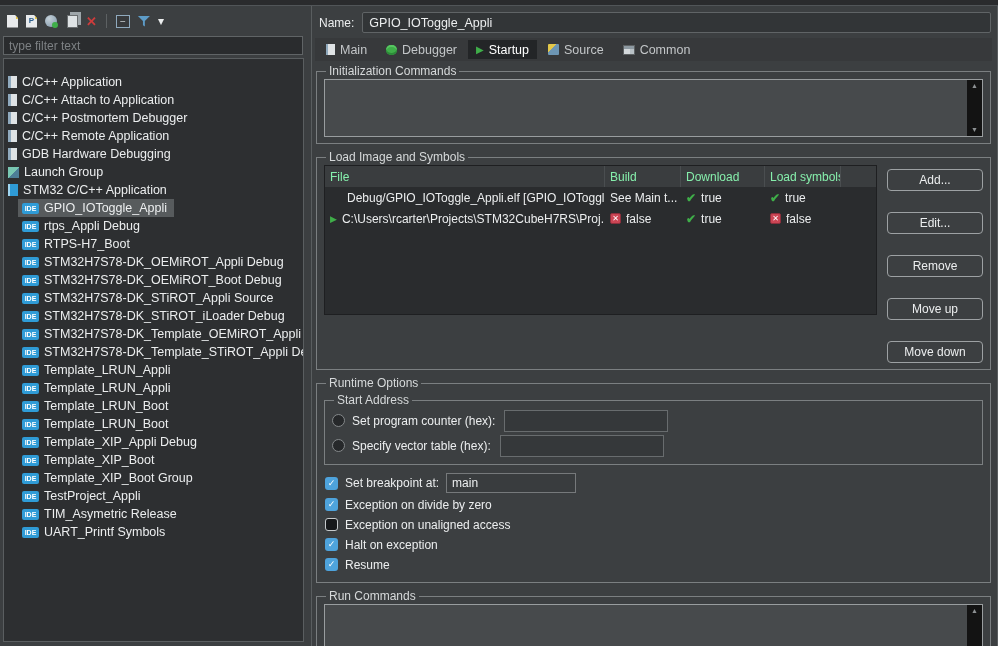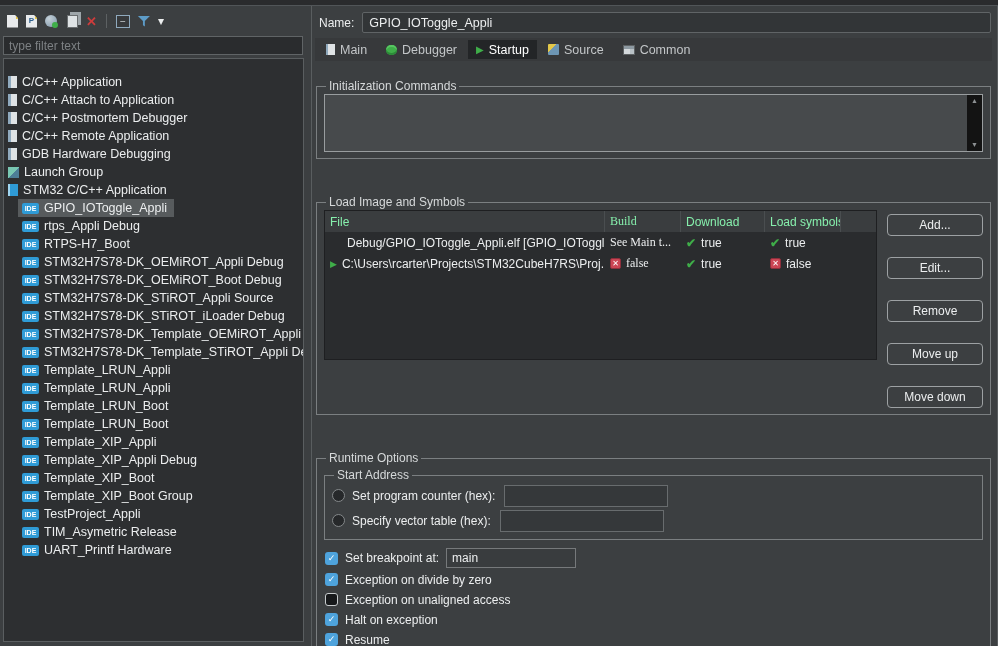--- a/index.html
+++ b/index.html
@@ -49,37 +49,37 @@
   .tab-bar { height:23px; background:#37393b; display:flex; align-items:center; gap:3px; padding:0 3px; flex:none; }
   .tab { display:flex; align-items:center; gap:5px; height:19px; padding:0 8px; color:#c3c6c8; font-size:12.5px; cursor:default; }
   .tab.active { background:#232527; color:#ffffff; }
   .ti { flex:none; display:inline-block; }
   .ti-main { width:9px; height:11px; background:#dfe3e5; border-left:2px solid #8fa9bd; box-sizing:border-box; }
   .ti-debugger { width:11px; height:10px; border-radius:50%/55%; background:#3fae49; box-shadow:inset 0 -2px 0 #2c8a38, inset 0 2px 0 #57c762; }
   .ti-startup { color:#3fae49; font-size:10px; line-height:10px; }
   .ti-source { width:11px; height:11px; background:linear-gradient(135deg,#e3c84a 0 40%,#6d96b4 40%); border-radius:1px; }
   .ti-common { width:12px; height:10px; background:#d4d9dc; box-shadow:inset 0 3px 0 #8d99a1, inset -4px 0 0 #b9c1c6; border:1px solid #5d6163; box-sizing:border-box; }
 
-  fieldset.group { border:1px solid #7b7f81; margin:18px 1px; padding:1px 7px 6px; min-width:0; }
+  fieldset.group { border:1px solid #7b7f81; margin:3px 1px; padding:1px 7px 6px; min-width:0; }
   fieldset.group legend { color:#d6d9da; font-size:12px; padding:0 3px; margin-left:2px; }
 
   .textarea-box { position:relative; height:56px; background:#474a4c; border:1px solid #999d9f; }
   .textarea-box.small { height:52px; }
   .textarea-box textarea { position:absolute; left:0; top:0; width:calc(100% - 15px); height:100%; background:transparent;
                            border:none; resize:none; outline:none; color:#eceeef; font-family:"Liberation Sans",sans-serif; box-sizing:border-box; }
   .vscroll { position:absolute; top:0; right:0; bottom:0; width:15px; background:#131313; display:flex; flex-direction:column;
              justify-content:space-between; align-items:center; padding:2px 0; box-sizing:border-box; }
   .vscroll .arr { color:#8d9193; font-size:7px; line-height:8px; cursor:default; }
 
   .load-body { display:flex; gap:10px; }
   .table { width:562px; height:148px; background:#2a2c2e; border:1px solid #1e1f21; display:flex; flex-direction:column; overflow:hidden; }
   .thead { display:flex; height:21px; background:#3a3d3f; color:#86efac; align-items:stretch; flex:none; }
   .th { box-sizing:border-box; padding:0 5px; border-right:1px solid #4a4e50; display:flex; align-items:center;
         overflow:hidden; white-space:nowrap; flex:none; }
-  .col-file { width:280px; } .col-build { width:76px;font-family:Liberation Serif, serif; } .col-dl { width:84px; } .col-ls { width:76px; }
+  .col-file { width:280px; } .col-build { width:76px; } .col-dl { width:84px; } .col-ls { width:76px; }
   .col-x { flex:1; border-right:none; }
   .trow { display:flex; height:21px; align-items:stretch; color:#eceeef; flex:none; }
   .td { box-sizing:border-box; padding:0 5px; display:flex; align-items:center; gap:5px; overflow:hidden; white-space:nowrap; flex:none; }
   .row-ind { width:12px; flex:none; }
   .ck { color:#3fae49; font-weight:bold; font-size:12px; flex:none; }
   .cx { width:11px; height:11px; background:#cb4554; border:1px solid #8e2f3c; border-radius:2px; color:#fff; font-size:8px;
         line-height:10px; text-align:center; flex:none; box-sizing:border-box; }
   .ply { color:#3fae49; font-size:9px; flex:none; }
 
   .btn-col { display:flex; flex-direction:column; gap:21px; padding-top:4px; }
@@ -200,45 +200,41 @@
           <div class="tree-item child">
             <span class="ticon ic-ide">IDE</span>
             <span>Template_LRUN_Boot</span>
           </div>
           <div class="tree-item child">
             <span class="ticon ic-ide">IDE</span>
             <span>Template_LRUN_Boot</span>
           </div>
           <div class="tree-item child">
             <span class="ticon ic-ide">IDE</span>
-            <span>Template_XIP_Appli</span>
-          </div>
-          <div class="tree-item child">
-            <span class="ticon ic-ide">IDE</span>
             <span>Template_XIP_Appli Debug</span>
           </div>
           <div class="tree-item child">
             <span class="ticon ic-ide">IDE</span>
             <span>Template_XIP_Boot</span>
           </div>
           <div class="tree-item child">
             <span class="ticon ic-ide">IDE</span>
             <span>Template_XIP_Boot Group</span>
           </div>
           <div class="tree-item child">
             <span class="ticon ic-ide">IDE</span>
             <span>TestProject_Appli</span>
           </div>
           <div class="tree-item child">
             <span class="ticon ic-ide">IDE</span>
             <span>TIM_Asymetric Release</span>
           </div>
           <div class="tree-item child">
             <span class="ticon ic-ide">IDE</span>
-            <span>UART_Printf Hardware</span>
+            <span>UART_Printf Symbols</span>
           </div>
         </div>
     </aside>
 
     <div class="sash"></div>
 
     <section class="right-panel">
       <div class="name-row">
         <span>Name:</span>
         <input class="name-input" type="text" value="GPIO_IOToggle_Appli" style="">

